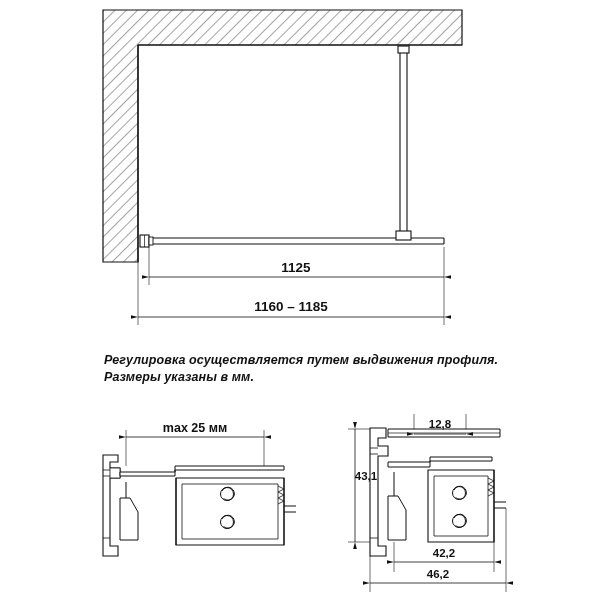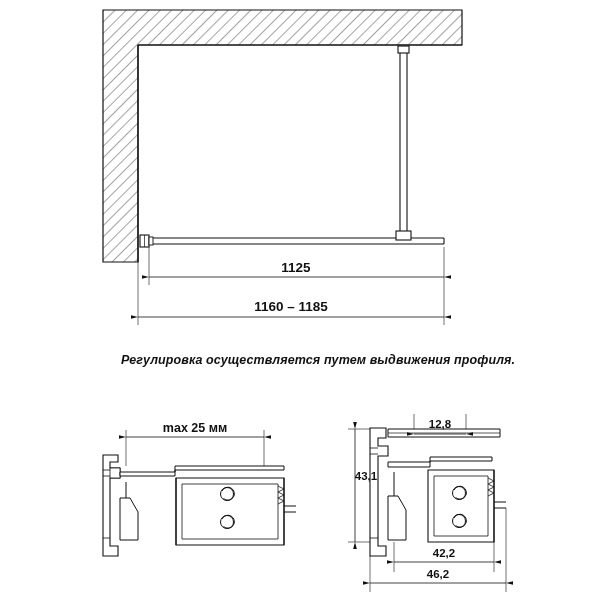--- a/index.html
+++ b/index.html
@@ -28,21 +28,21 @@
     width: 600px;
     height: 600px;
   }
   .dimtext {
     font-family: "Liberation Sans", sans-serif;
     font-weight: bold;
     fill: #111;
   }
   .note-block {
     position: absolute;
-    left: 121px;
+    left: 104px;
     top: 352px;
     width: 430px;
     font-style: italic;
     font-weight: bold;
     font-size: 12.5px;
     line-height: 17px;
     color: #111;
     letter-spacing: 0.1px;
   }
   .note-line { white-space: nowrap; }
@@ -200,15 +200,16 @@
 
       <line x1="370" y1="556" x2="370" y2="592" stroke="#111111" stroke-width="0.6"></line>
       <line x1="506" y1="508" x2="506" y2="592" stroke="#111111" stroke-width="0.6"></line>
       <line x1="370" y1="583" x2="506" y2="583" stroke="#111111" stroke-width="0.8" marker-start="url(#arrowStart)" marker-end="url(#arrowEnd)"></line>
       <text class="dimtext" x="438" y="578" text-anchor="middle" font-size="11.5">46,2</text>
     </g>
   </svg>
 
   <div class="note-block">
     <div class="note-line">Регулировка осуществляется путем выдвижения профиля.</div>
+    <div class="note-line">Размеры указаны в мм.</div>
   </div>
 
 </div>
 
 </body></html>

